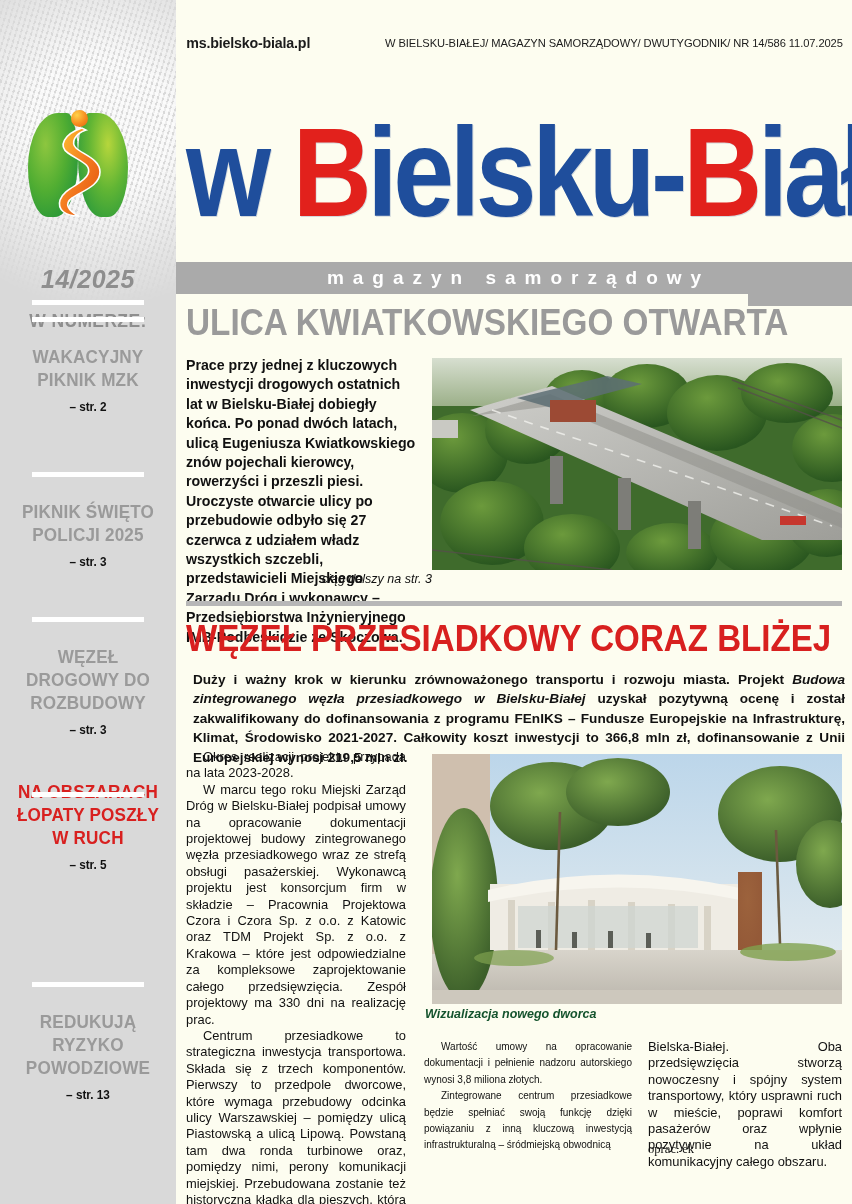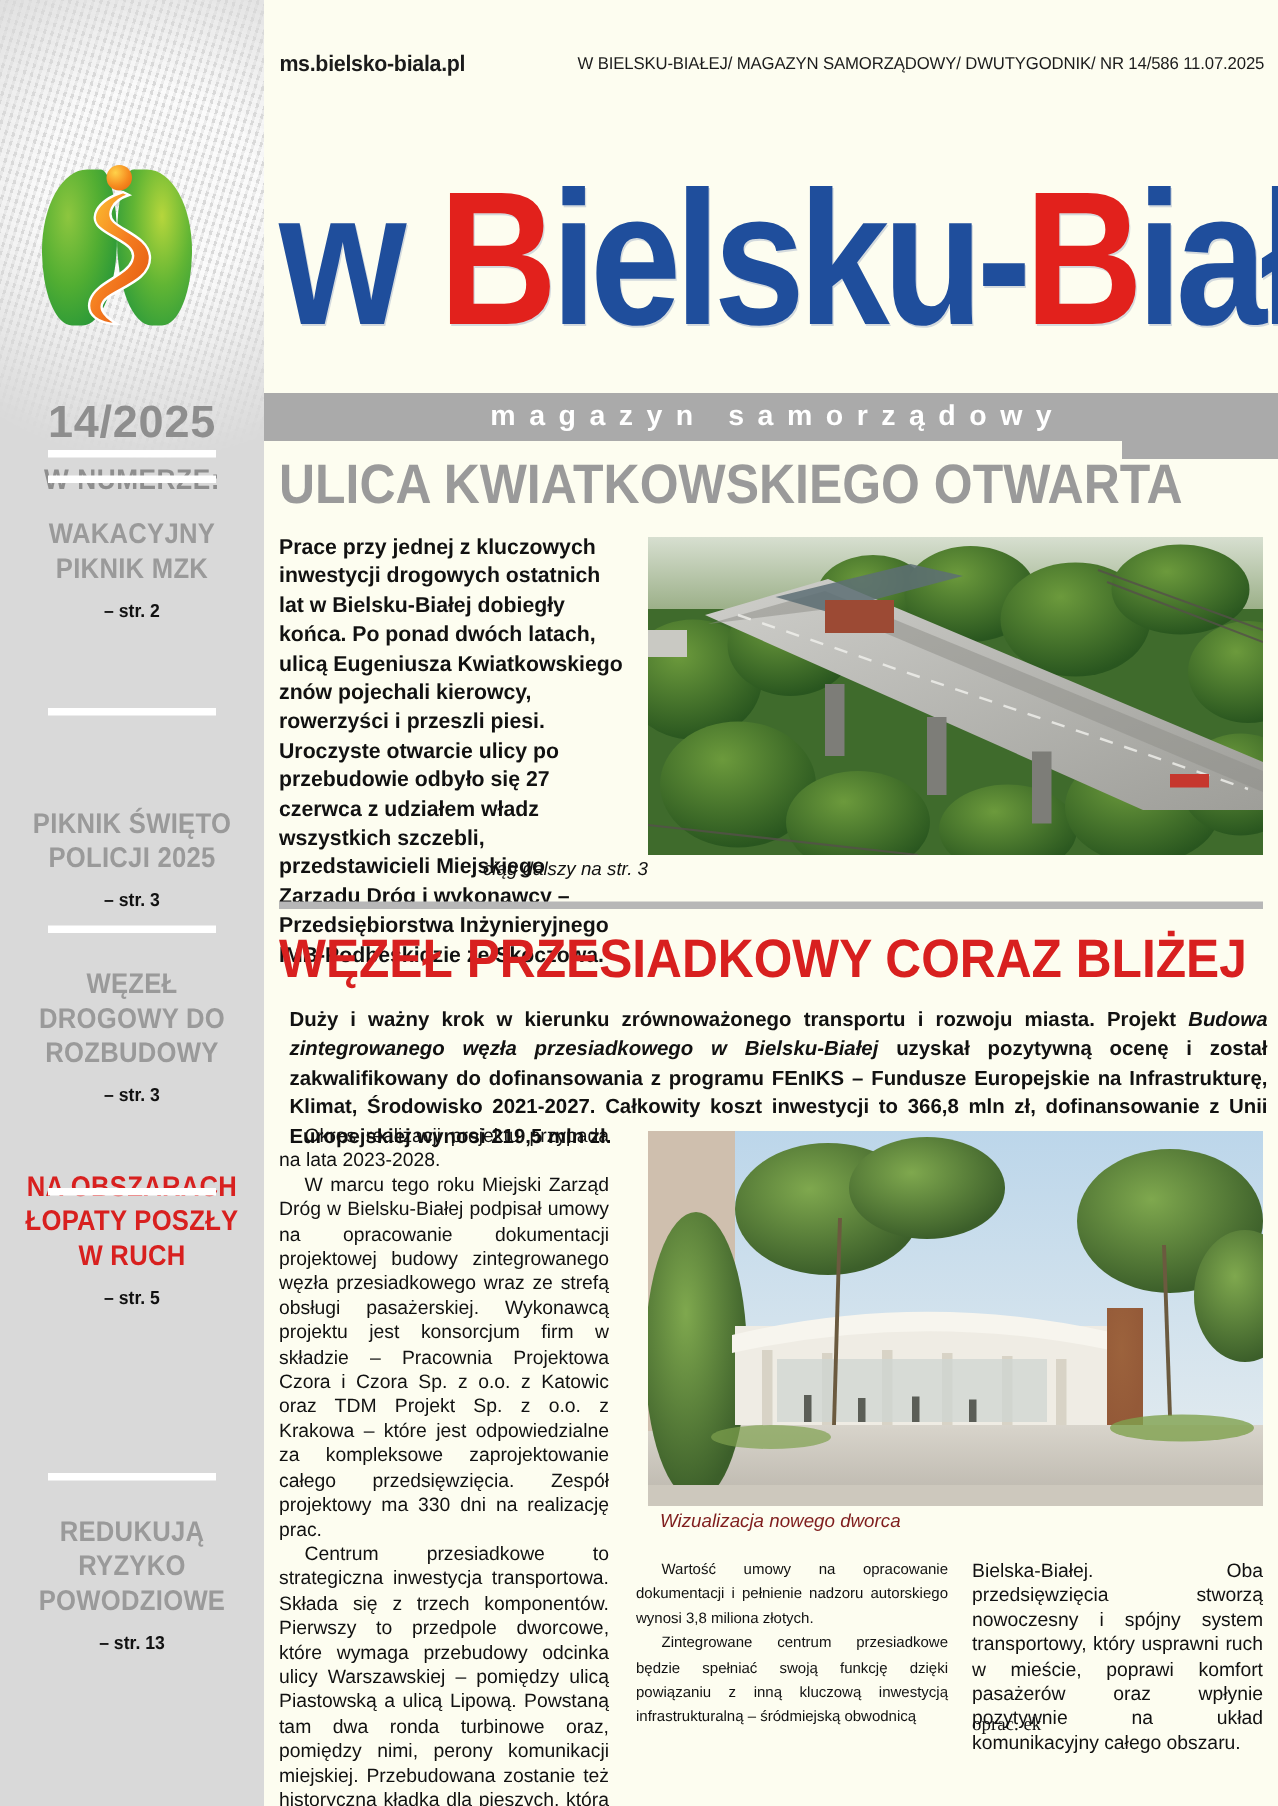--- a/index.html
+++ b/index.html
@@ -55,22 +55,23 @@
     background:radial-gradient(circle at 35% 30%, #ffd24a 0%, #f68b1f 55%, #e2620d 100%);
     z-index:4;
   }
   .logo-figure{
     position:absolute;left:26px;top:16px;width:52px;height:92px;z-index:3;
   }
   .rail-sep{position:absolute;left:32px;width:112px;height:5px;background:#ffffff;}
   .issue{
     position:absolute;left:0;top:265px;width:176px;
     text-align:center;
-    font-weight:bold;font-size:30px;letter-spacing:.5px;color:#8e8e8e;
+    font-weight:bold;font-size:25px;letter-spacing:.5px;color:#8e8e8e;
     font-stretch:condensed;
+    font-style:italic;
   }
   .innum{
     position:absolute;left:0;top:310px;width:176px;text-align:center;
     font-weight:bold;font-size:19px;color:#8e8e8e;letter-spacing:.4px;
     transform:scaleX(.92);
   }
   .toc-item{position:absolute;left:0;width:176px;text-align:center;}
   .toc-title{
     font-weight:bold;font-size:19px;line-height:23px;color:#9a9a9a;
     letter-spacing:.2px;transform:scaleX(.9);
@@ -164,22 +165,22 @@
   .col-a{
     position:absolute;left:10px;top:455px;width:220px;
     font-size:12.9px;line-height:16.4px;color:#111;text-align:justify;
   }
   .col-a p{margin:0;text-indent:17px;}
   .photo2{
     position:absolute;left:256px;top:460px;width:410px;height:250px;
     overflow:hidden;background:#cfd7c2;
   }
   .cap2{
-    position:absolute;left:264px;top:713px;width:410px;
-    font-style:italic;font-size:12.5px;color:#7f1d1d;
+    position:absolute;left:249px;top:713px;width:410px;
+    font-style:italic;font-size:12.5px;color:#14532d;font-weight:bold;
   }
   .col-b{
     position:absolute;left:248px;top:745px;width:208px;
     font-size:10px;line-height:16.4px;color:#111;text-align:justify;
   }
   .col-b p{margin:0;text-indent:17px;}
   .col-c{
     position:absolute;left:472px;top:745px;width:194px;
     font-size:12.9px;line-height:16.4px;color:#111;text-align:justify;
   }
@@ -220,21 +221,21 @@
 
     <div id="toc-host">
         <div class="toc-item" style="top: 345px;">
           <div class="toc-title">
             <div>WAKACYJNY</div>
             <div>PIKNIK MZK</div>
           </div>
           <div class="toc-page">– str. 2</div>
         </div>
         <div class="rail-sep" style="top: 317px;"></div>
-        <div class="toc-item" style="top: 500px; margin-top: 38px;">
+        <div class="toc-item" style="top: 500px;">
           <div class="toc-title">
             <div>PIKNIK ŚWIĘTO</div>
             <div>POLICJI 2025</div>
           </div>
           <div class="toc-page">– str. 3</div>
         </div>
         <div class="rail-sep" style="top: 472px;"></div>
         <div class="toc-item" style="top: 645px;">
           <div class="toc-title">
             <div>WĘZEŁ</div>

